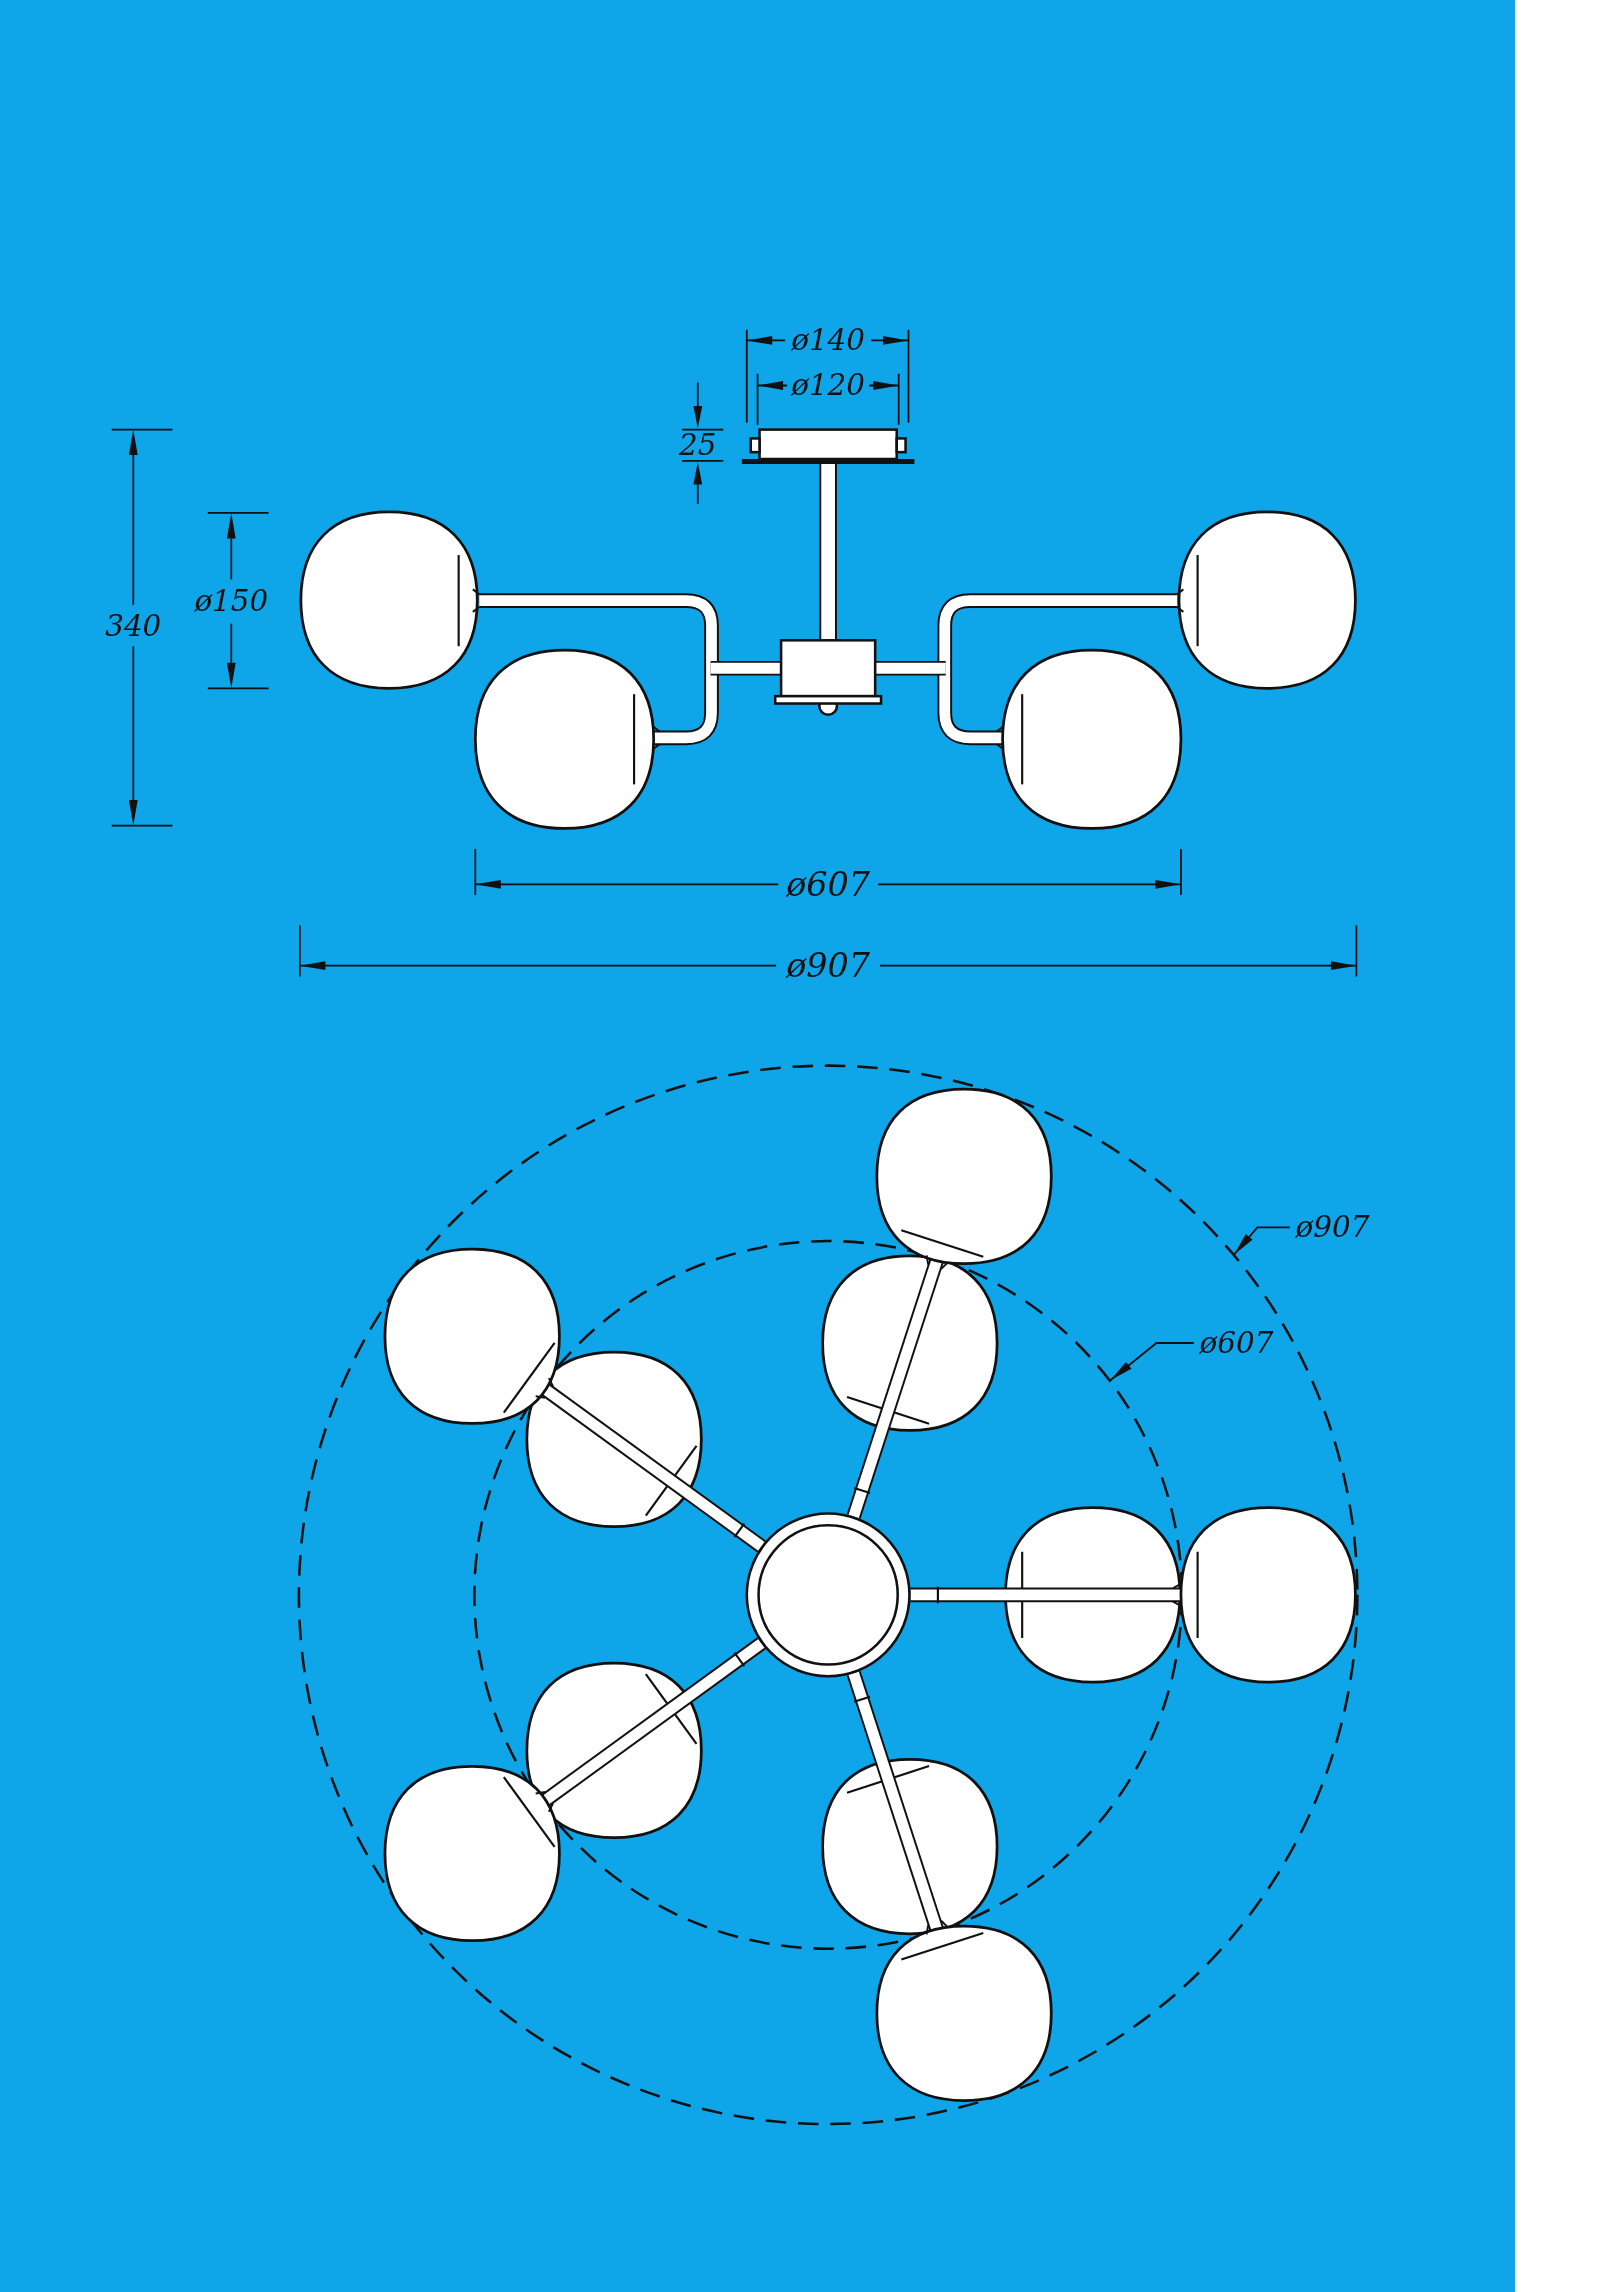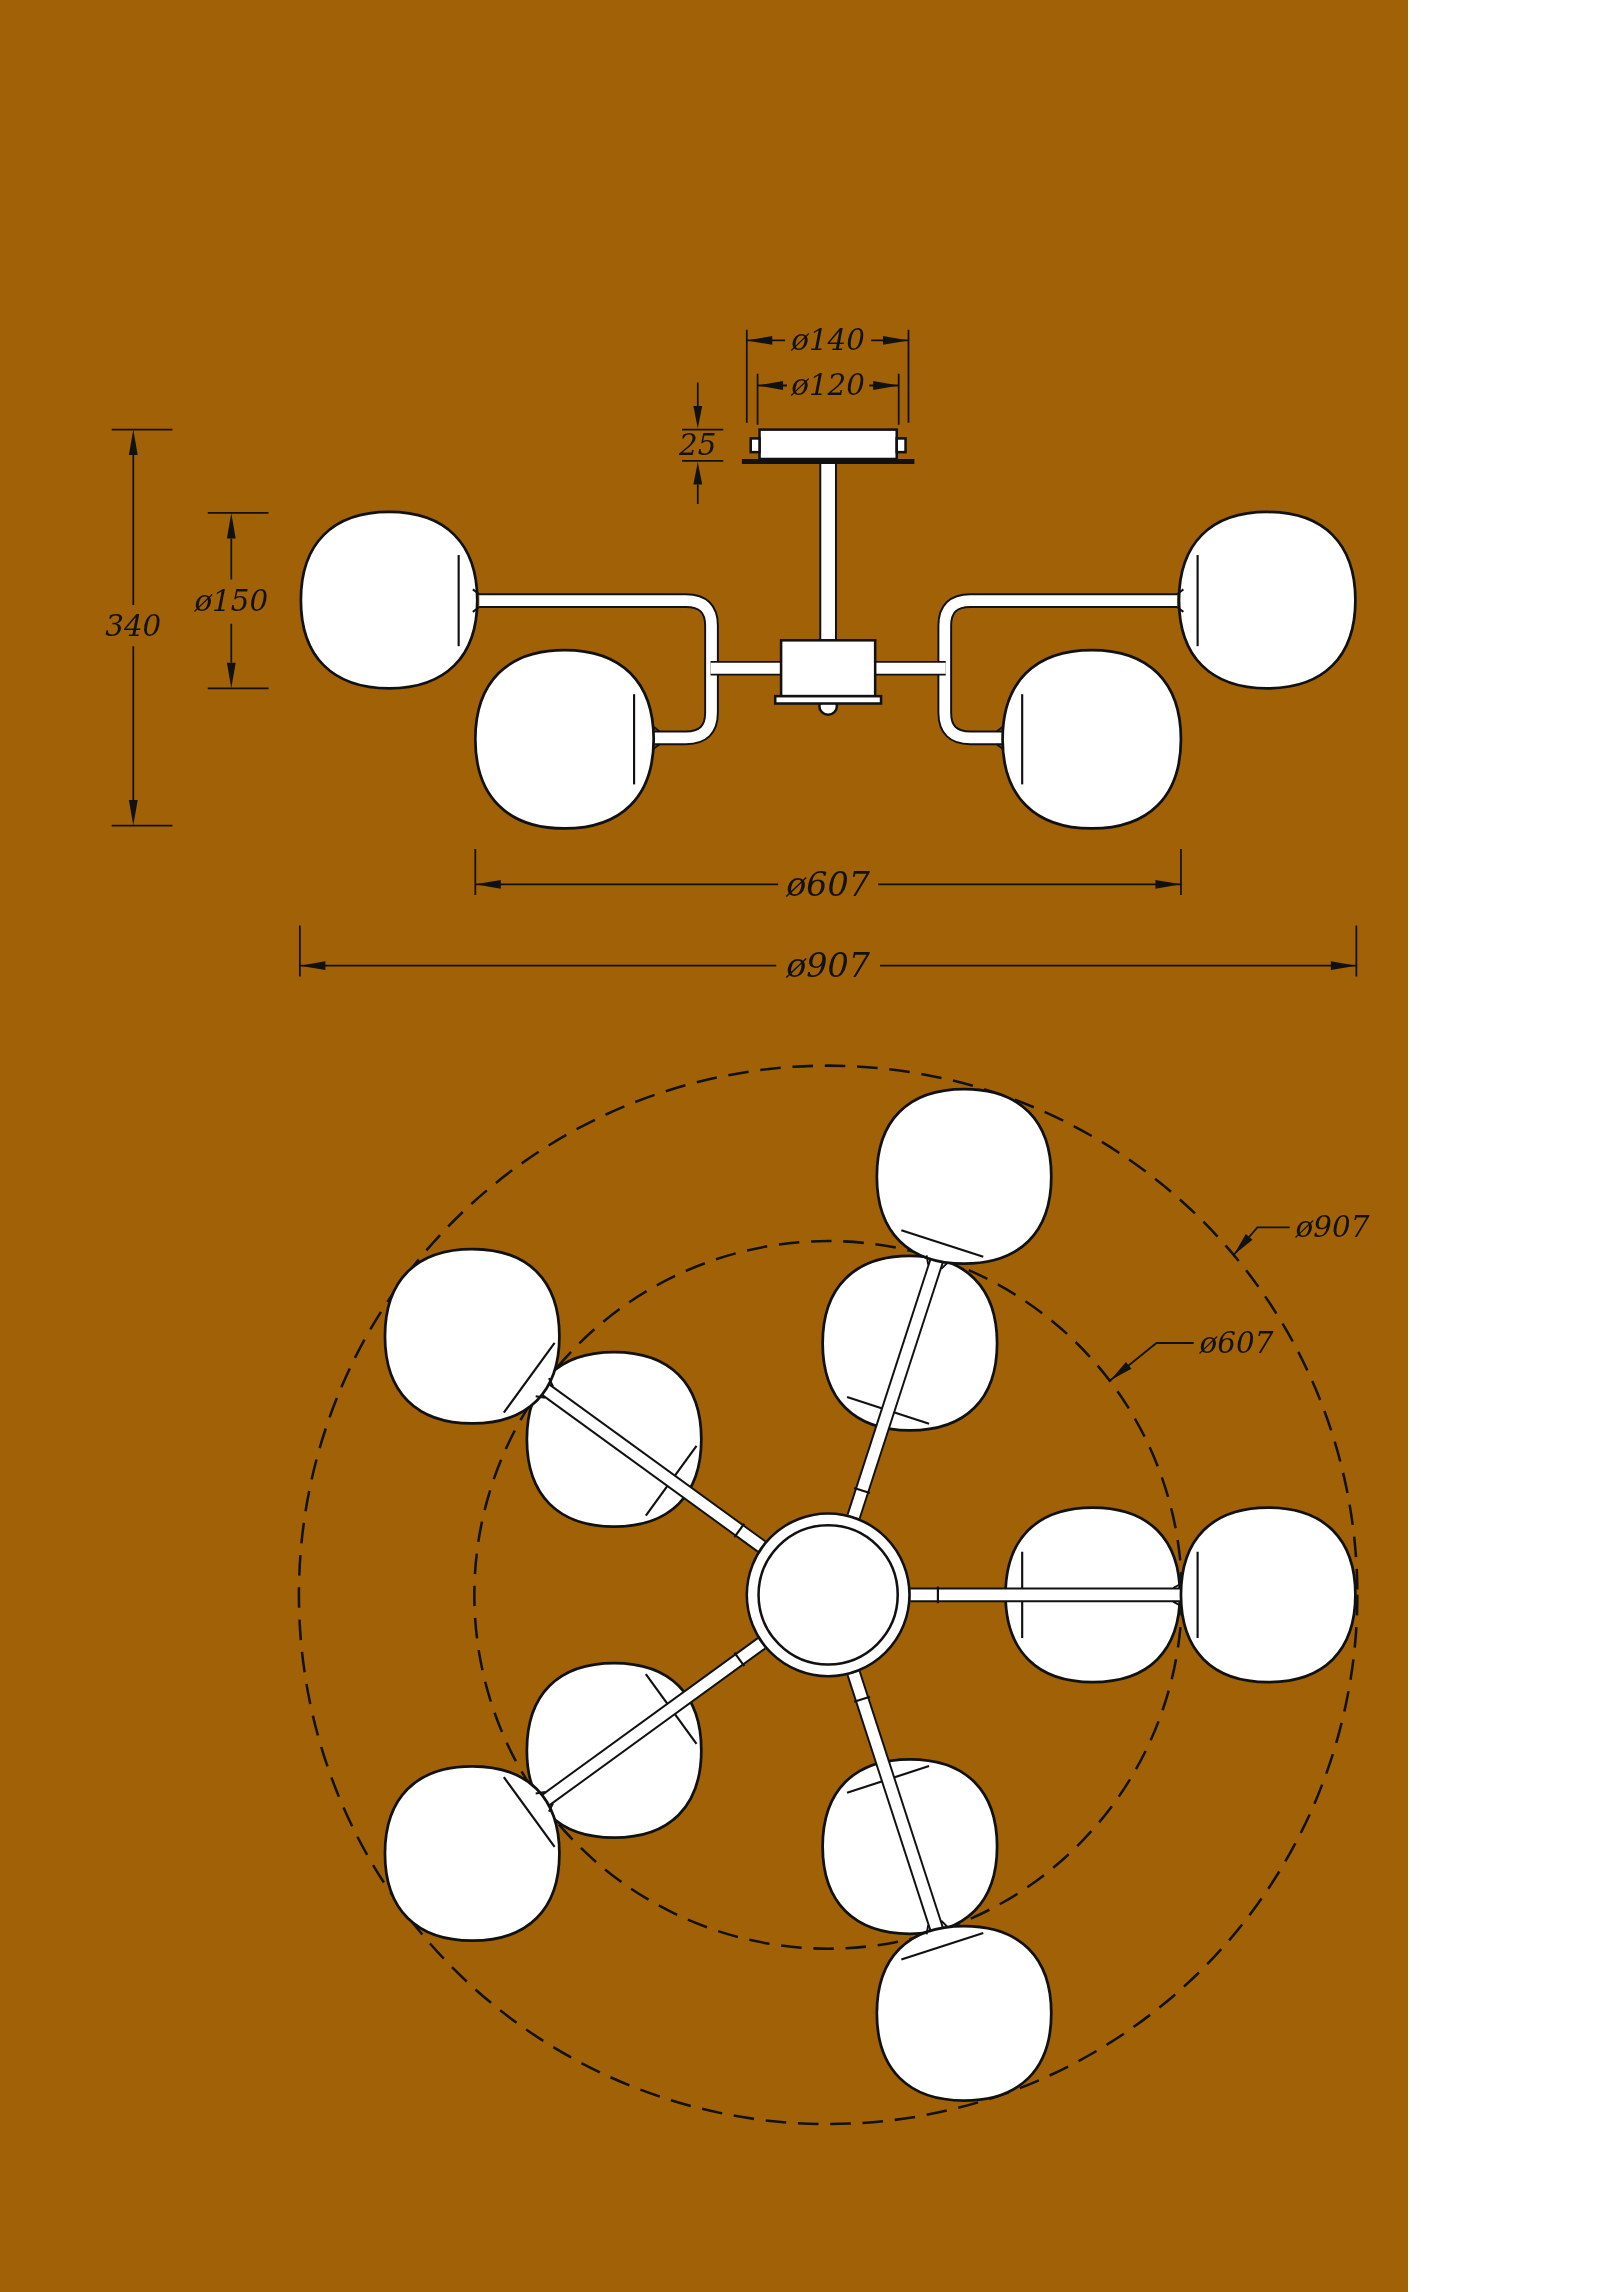--- a/index.html
+++ b/index.html
@@ -1,16 +1,16 @@
 <!DOCTYPE html>
 <html><head>
 <meta charset="utf-8">
 <style>
   html,body{margin:0;padding:0;background:#ffffff;}
-  .page{width:1408px;height:2293px;background:#a16207;position:relative;}
+  .page{width:1515px;height:2293px;background:#0ea5e9;position:relative;}
   svg{display:block;}
   .ln{stroke:#111;fill:none;stroke-width:2.6;}
   .thin{stroke:#111;fill:none;stroke-width:1.8;}
   .tube-b{stroke:#111;fill:none;stroke-width:15;stroke-linejoin:round;}
   .tube-w{stroke:#fff;fill:none;stroke-width:11;stroke-linejoin:round;}
   .stem-b{stroke:#111;fill:none;stroke-width:18;}
   .stem-w{stroke:#fff;fill:none;stroke-width:14;}
   .globe{stroke:#111;fill:#fff;stroke-width:2.8;}
   .chord{stroke:#111;fill:none;stroke-width:2.2;}
   .tip{stroke:#111;fill:none;stroke-width:2;}

